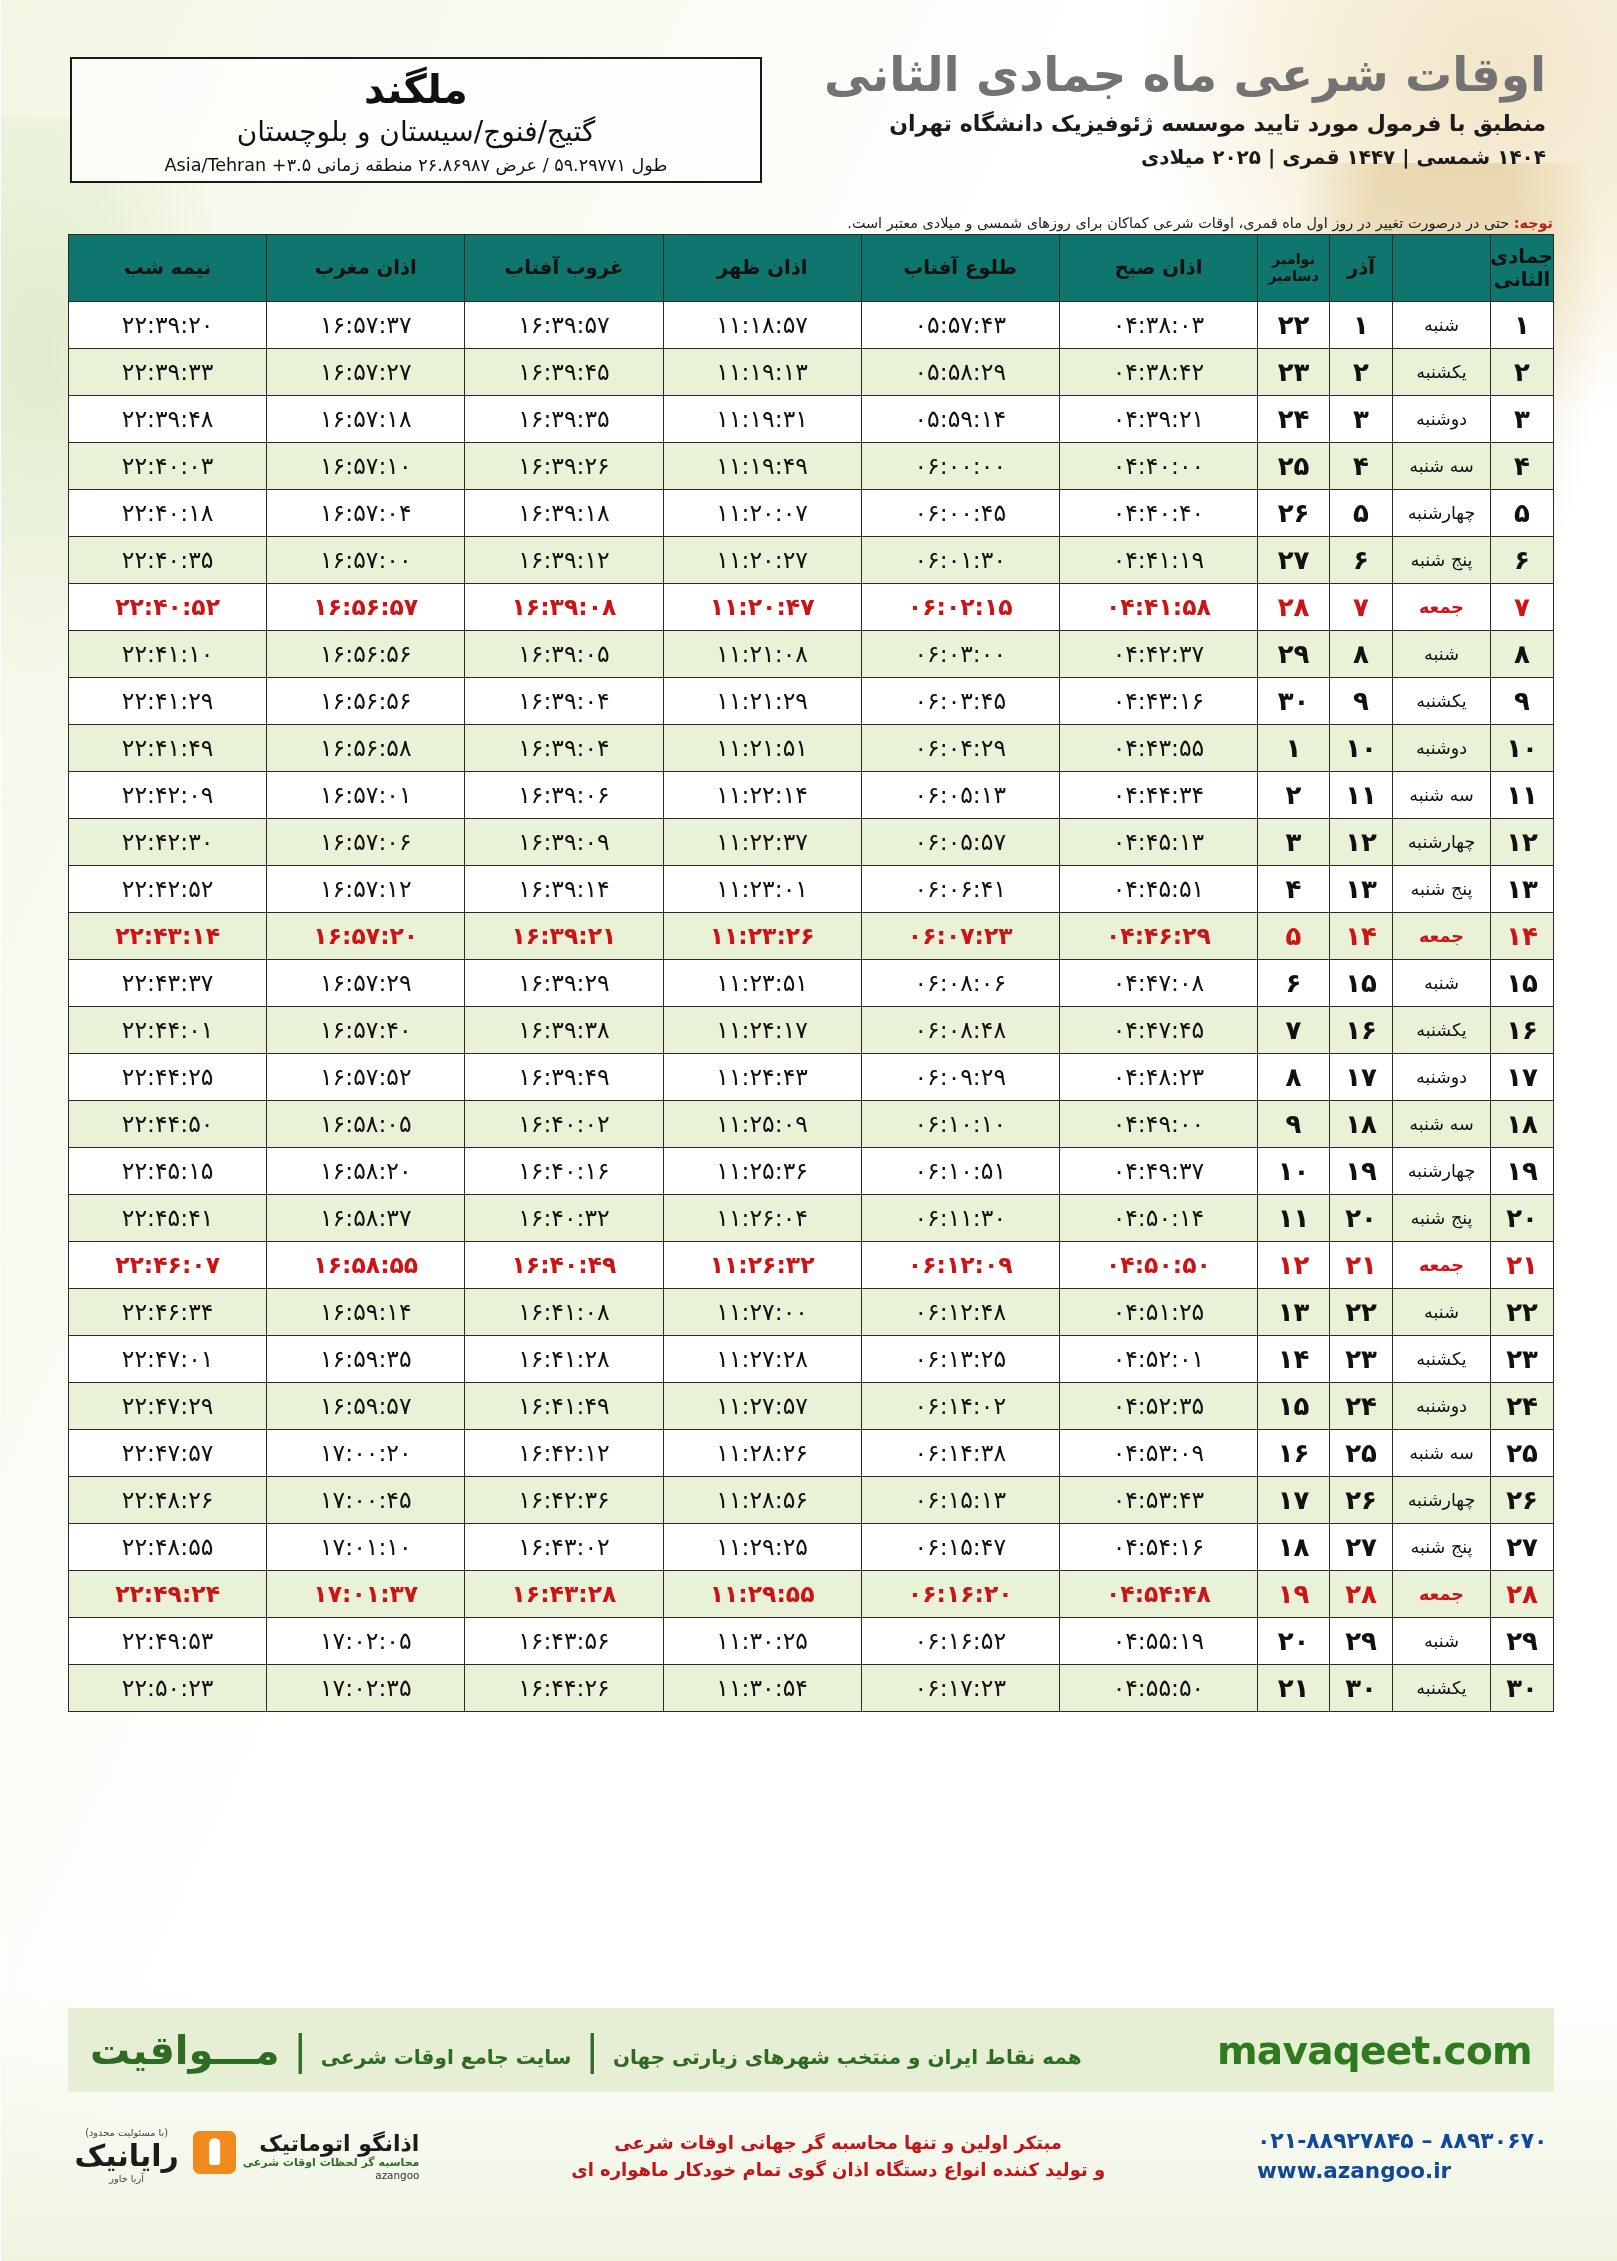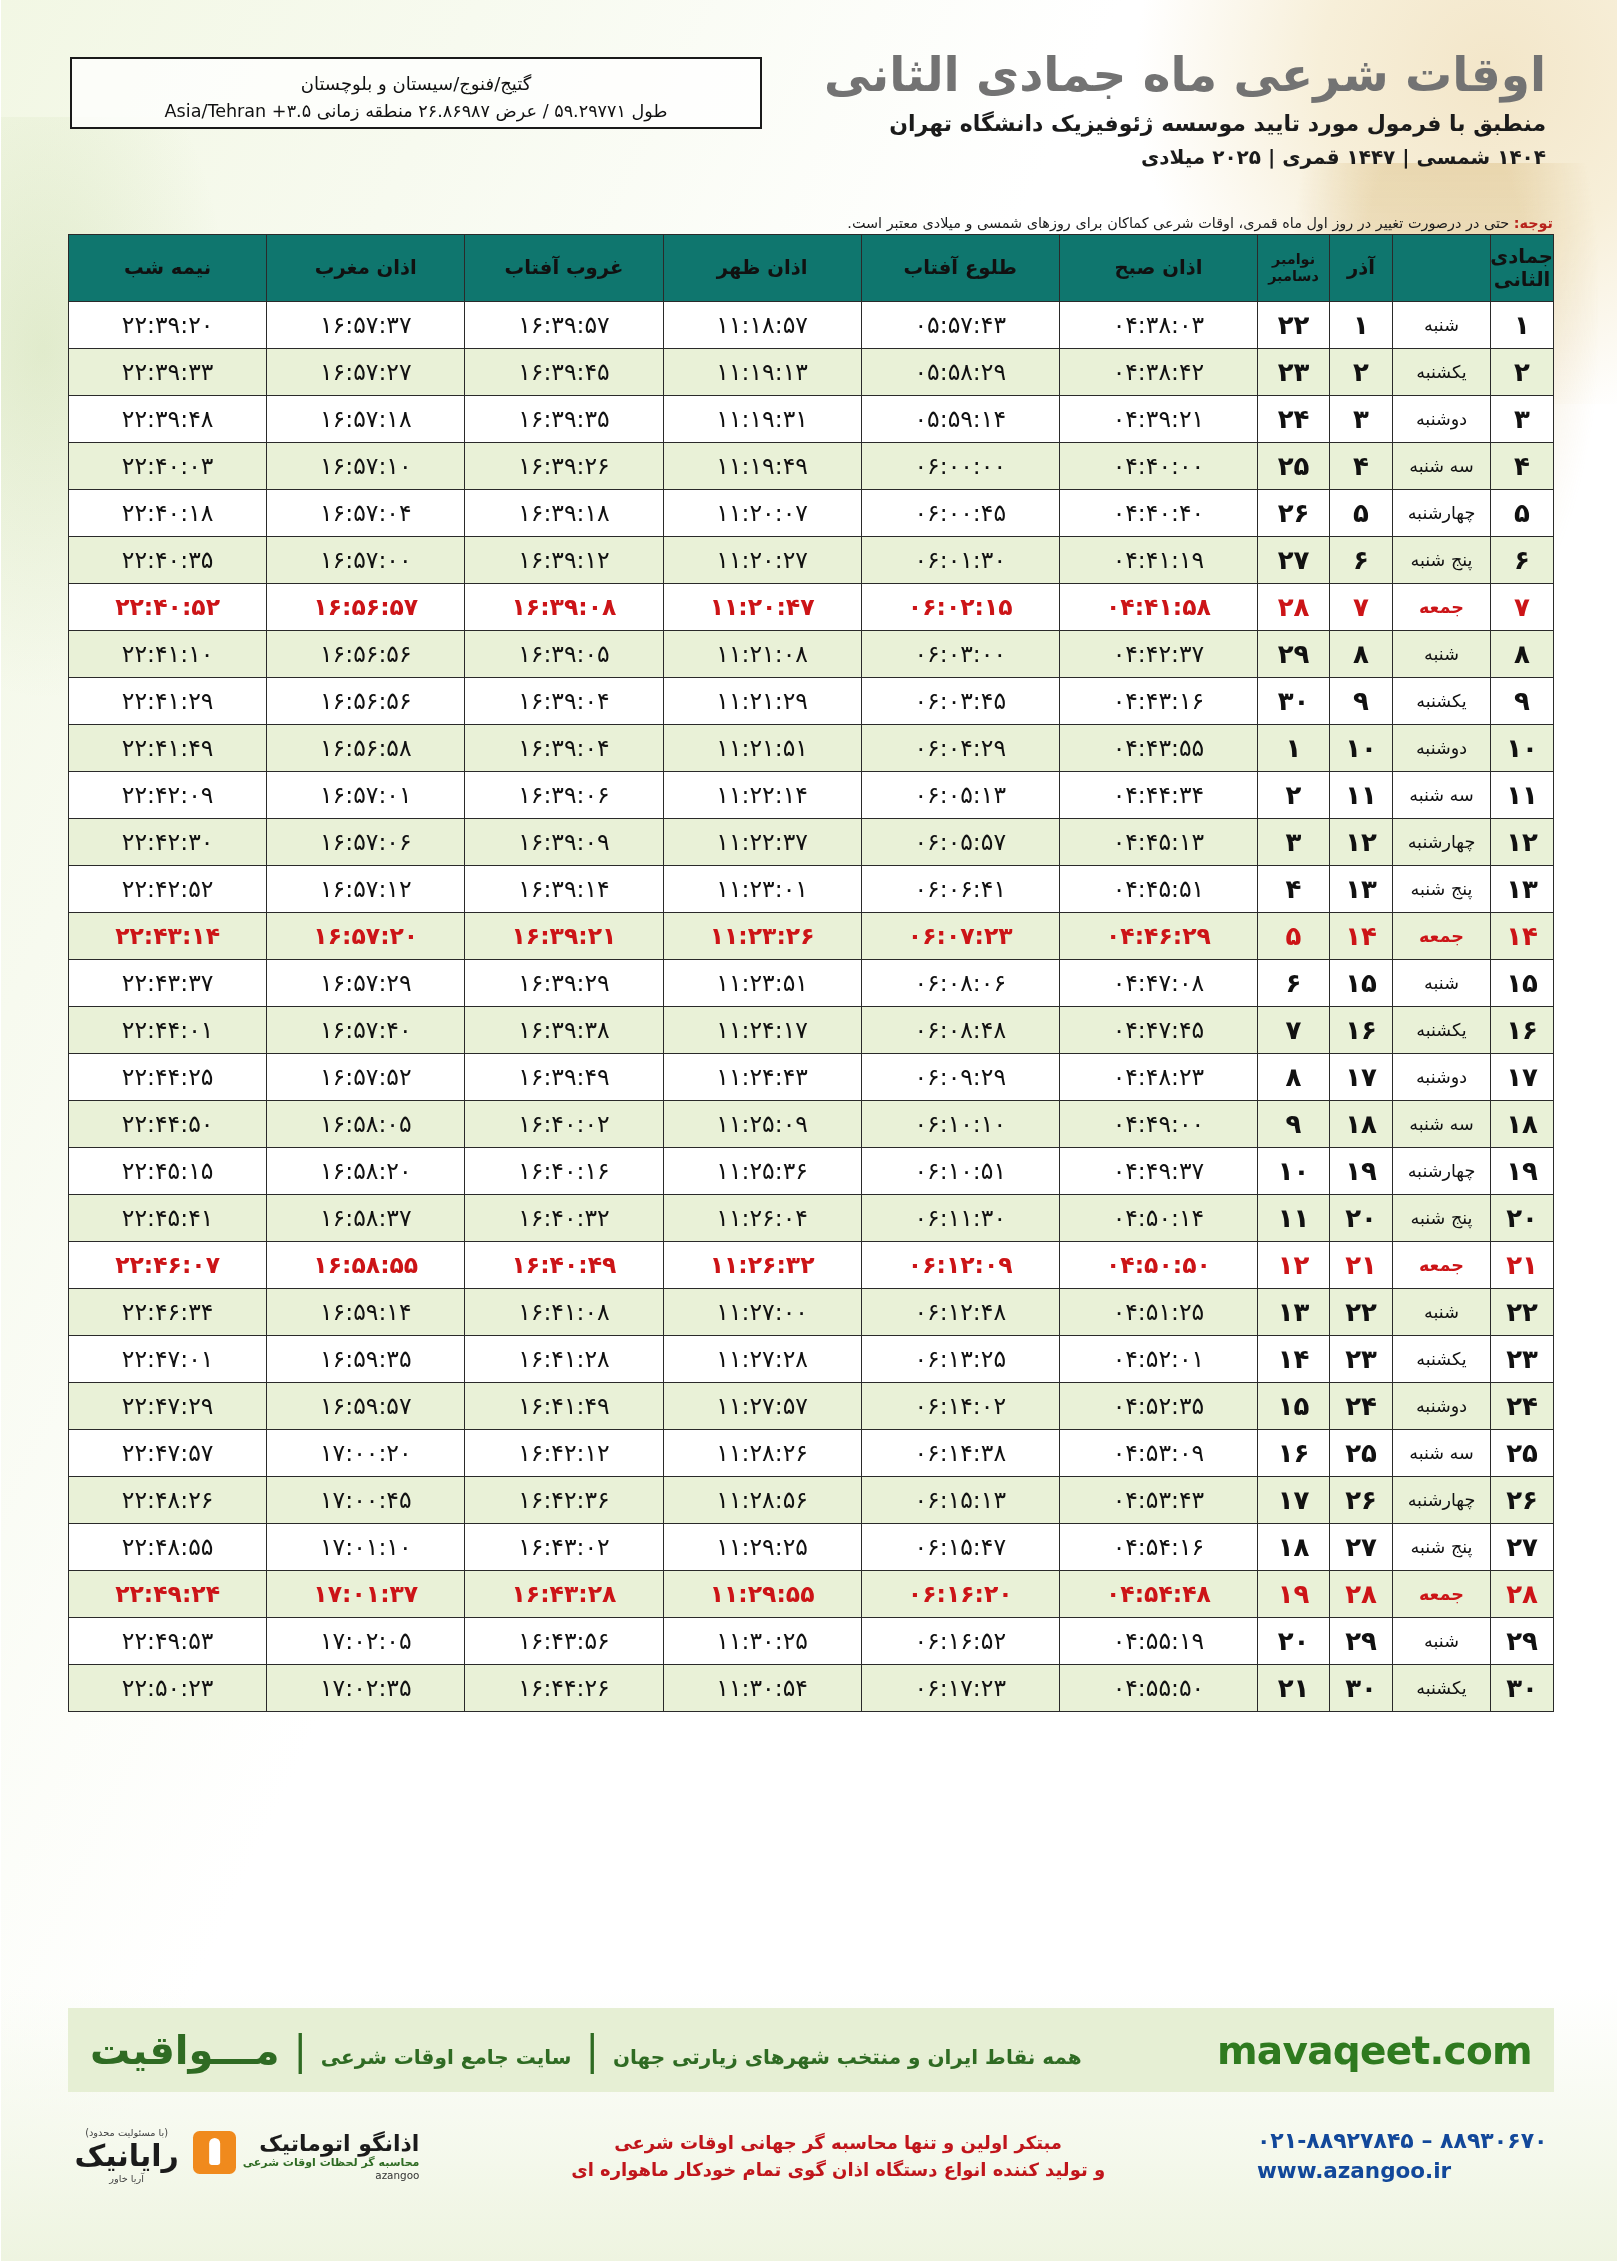--- a/index.html
+++ b/index.html
@@ -29,21 +29,21 @@
   
   .header{position:absolute;top:31px;left:0;width:1618px;height:189px;}
   .title-block{position:absolute;right:72px;top:18px;text-align:right;direction:rtl;}
   .title-main{font-size:47px;font-weight:bold;color:#737373;line-height:1.1;letter-spacing:-0.7px;}
   .title-sub{font-size:22px;font-weight:bold;color:#1b1b1b;margin-top:10.4px;}
   .title-years{font-size:20px;font-weight:bold;color:#1b1b1b;margin-top:9px;}
 
   .city-box{position:absolute;left:70px;top:26px;width:692px;border:2px solid #1a1a1a;
      box-sizing:border-box;padding:9px 6.5px 3.9px;text-align:center;background:rgba(255,255,255,.75);}
   .city-name{font-size:40px;font-weight:bold;color:#111;line-height:1.05;}
-  .city-sub{font-size:18px;color:#111;margin-top:5.2px;}
+  .city-sub{font-size:28px;color:#111;margin-top:5.2px;}
   .city-coord{font-size:17.6px;color:#111;margin-top:6.5px;margin-bottom:2.6px;}
 
   .note{position:absolute;left:72px;top:184px;width:1481px;text-align:right;font-size:14.4px;color:#1a1a1a;}
   .note b{color:#b8231c;font-weight:bold;}
 
   
   .tbl-wrap{position:absolute;top:234px;left:68px;width:1486px;}
   table{border-collapse:collapse;width:100%;table-layout:fixed;direction:rtl;}
   th,td{border:1.3px solid #2a2a2a;text-align:center;font-family:"DejaVu Sans",sans-serif;}
   thead th{background:#0f766e;color:#111;font-size:19.6px;font-weight:bold;height:63px;padding:1.3px 0;}
@@ -99,20 +99,21 @@
   <div class="bg-green-bottom"></div>
 
   <div class="header">
     <div class="title-block">
       <div class="title-main">اوقات شرعی ماه جمادی الثانی</div>
       <div class="title-sub">منطبق با فرمول مورد تایید موسسه ژئوفیزیک دانشگاه تهران</div>
       <div class="title-years">۱۴۰۴ شمسی | ۱۴۴۷ قمری | ۲۰۲۵ میلادی</div>
     </div>
 
     <div class="city-box">
+      <div class="city-name">ملگند</div>
       <div class="city-sub">گتیج/فنوج/سیستان و بلوچستان</div>
       <div class="city-coord">طول ۵۹.۲۹۷۷۱ / عرض ۲۶.۸۶۹۸۷ منطقه زمانی ۳.۵+ Asia/Tehran</div>
     </div>
 
     <div class="note">
       <b>توجه:</b>
       <span>حتی در درصورت تغییر در روز اول ماه قمری، اوقات شرعی کماکان برای روزهای شمسی و میلادی معتبر است.</span>
     </div>
   </div>
 

